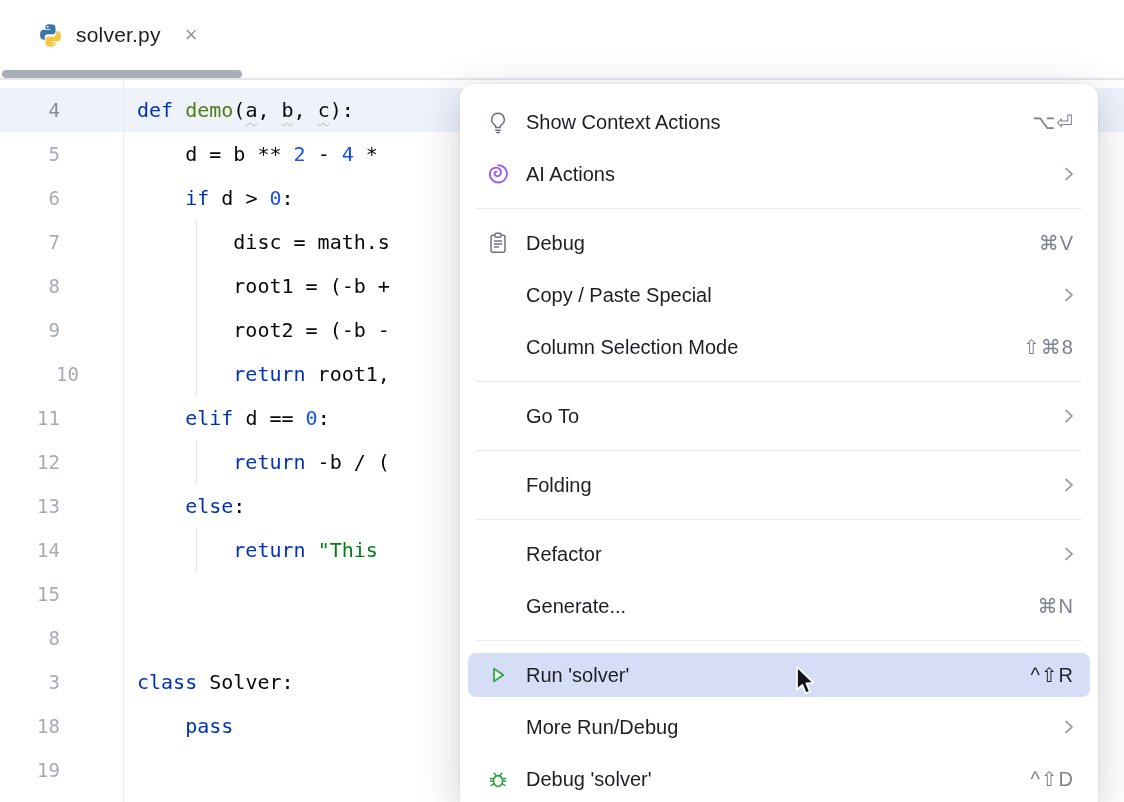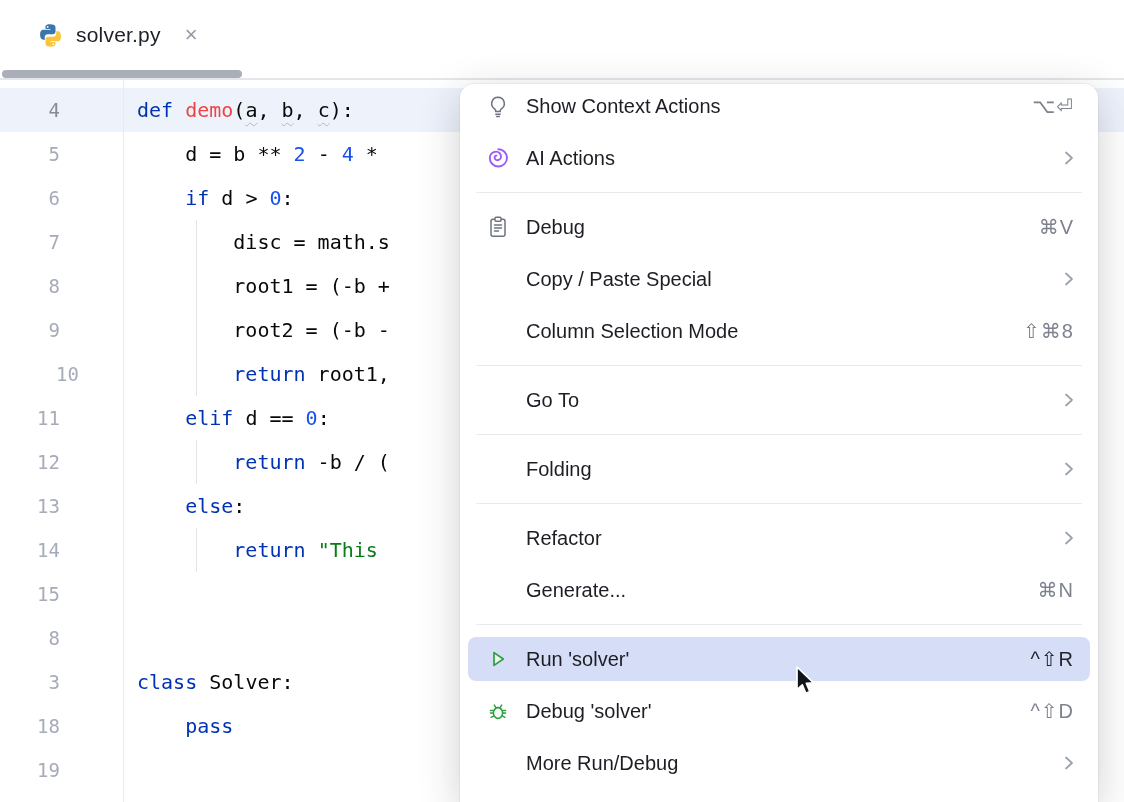--- a/index.html
+++ b/index.html
@@ -19,29 +19,29 @@
   .editor { position:absolute; left:0; top:80px; width:1124px; height:722px; background:#ffffff;
             font-family:"DejaVu Sans Mono", monospace; }
   .caret-row { position:absolute; left:0; width:1124px; height:44px; background:#edf2fb; }
   .gutter-sep { position:absolute; left:123px; top:0; width:1px; height:722px; background:#e8eaed; }
   .lnum { position:absolute; left:0; width:60px; height:44px; line-height:44px; text-align:right;
           font-size:19px; color:#a6abb8; }
   .lnum.cur { color:#868b99; }
   .cline { position:absolute; left:137px; height:44px; line-height:44px; font-size:20px;
            color:#080808; white-space:pre; }
   .tok-kw  { color:#0033b3; }
-  .tok-fn  { color:#ef4444;text-align:center; }
+  .tok-fn  { color:#4d7c0f;text-align:center; }
   .tok-num { color:#1750eb; }
   .tok-str { color:#067d17; }
   .tok-param { color:#080808; text-decoration:underline wavy #b4b8c0 1px; text-underline-offset:5px; }
   .iguide { position:absolute; width:1px; background:#e3e5e9; }
 
   
   .menu { position:absolute; left:460px; top:84px; width:638px; height:718px;
-          background:#ffffff; border-radius:14px 14px 0 0; 
+          background:#ffffff; border-radius:14px 14px 0 0; padding-top:16px;
           box-shadow:0 10px 40px rgba(30,35,50,.22), 0 0 0 1px rgba(0,0,0,.04);
           display:flex; flex-direction:column; gap:8px; overflow:hidden; }
   .mi { display:flex; align-items:center; height:44px; flex:0 0 44px; margin:0 8px;
         padding:0 16px 0 18px; border-radius:8px; }
   .mi.hl { background:#d6def7; }
   .mi-icon { width:24px; height:24px; flex:0 0 24px; margin-right:16px; display:flex;
              align-items:center; justify-content:center; }
   .mi-icon svg { width:24px; height:24px; }
   .mi-label { font-size:20px; color:#1c1e24; white-space:nowrap; }
   .mi-spacer { flex:1; }
@@ -219,40 +219,40 @@
       <span class="mi-icon">
         <svg viewBox="0 0 24 24">
           <path d="M8 5.6 17.3 12 8 18.4Z" fill="#eaf7ee" stroke="#2f9e44" stroke-width="1.7" stroke-linejoin="round"></path>
         </svg>
       </span>
       <span class="mi-label">Run 'solver'</span>
       <span class="mi-spacer"></span>
       <span class="mi-shortcut">^⇧R</span>
     </div>
     <div class="mi">
+      <span class="mi-icon"></span>
+      <span class="mi-label">More Run/Debug</span>
+      <span class="mi-spacer"></span>
+      <span class="mi-chevron">
+        <svg viewBox="0 0 10 16" width="10" height="16" fill="none" stroke="#9aa0ac" stroke-width="1.7" stroke-linecap="round" stroke-linejoin="round">
+          <path d="M2 2.5 8 8l-6 5.5"></path>
+        </svg>
+      </span>
+    </div>
+    <div class="mi">
       <span class="mi-icon">
         <svg viewBox="0 0 24 24" fill="none" stroke="#2f9e44" stroke-width="1.5" stroke-linecap="round">
           <ellipse cx="12" cy="14" rx="4.6" ry="5.4" fill="#f3faf4"></ellipse>
           <path d="M9.2 9.8a3.5 3.5 0 0 1 5.6 0"></path>
           <path d="M7.4 11.4h-3M7.4 14h-3M7.8 16.8l-2.7 1.5M16.6 11.4h3M16.6 14h3M16.2 16.8l2.7 1.5M9.8 8.4 8.3 6.1M14.2 8.4 15.7 6.1"></path>
         </svg>
       </span>
       <span class="mi-label">Debug 'solver'</span>
       <span class="mi-spacer"></span>
       <span class="mi-shortcut">^⇧D</span>
-    </div>
-    <div class="mi">
-      <span class="mi-icon"></span>
-      <span class="mi-label">More Run/Debug</span>
-      <span class="mi-spacer"></span>
-      <span class="mi-chevron">
-        <svg viewBox="0 0 10 16" width="10" height="16" fill="none" stroke="#9aa0ac" stroke-width="1.7" stroke-linecap="round" stroke-linejoin="round">
-          <path d="M2 2.5 8 8l-6 5.5"></path>
-        </svg>
-      </span>
     </div>
   </div>
 
 <div class="mouse-cursor">
   <svg width="26" height="32" viewBox="0 0 26 32">
     <path d="M2 1 L2 23.6 L7.3 18.9 L10.8 27.3 L14.9 25.6 L11.4 17.3 L18.6 16.8 Z" fill="#111418" stroke="#ffffff" stroke-width="1.7" stroke-linejoin="round"></path>
   </svg>
 </div>
 
 </body></html>

